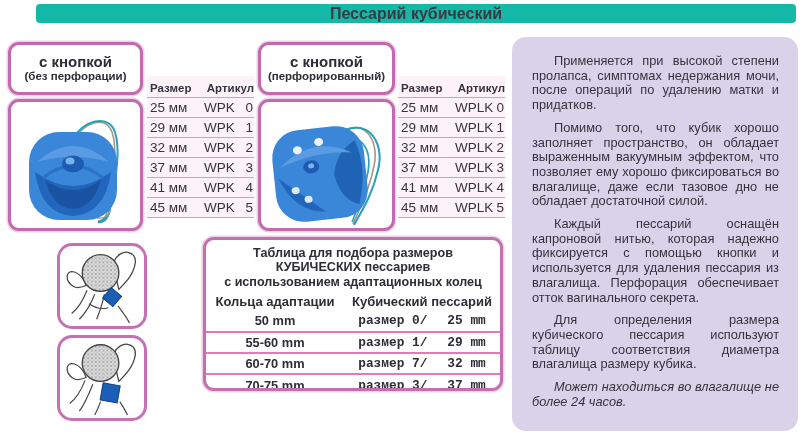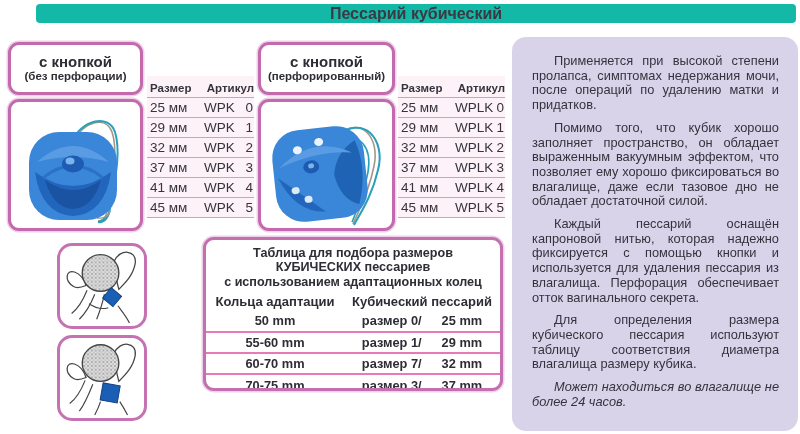--- a/index.html
+++ b/index.html
@@ -49,21 +49,21 @@
     box-sizing:border-box;overflow:hidden;
   }
   .ctitle{text-align:center;font-weight:bold;font-size:12.6px;line-height:14.4px;
           padding-top:6px;padding-bottom:3px;color:#2e2d35;}
   .chead{display:flex;align-items:center;height:19px;font-weight:bold;font-size:13px;color:#2e2d35;}
   .chead .c1{width:138px;text-align:center;}
   .chead .c2{flex:1;text-align:center;}
   .crow{display:flex;align-items:center;height:19.4px;border-top:2px solid #e878ba;
         font-weight:bold;font-size:12.8px;color:#2e2d35;}
   .crow .ring{width:138px;text-align:center;}
-  .crow .pes{flex:1;display:flex;justify-content:center;gap:20px;}
+  .crow .pes{flex:1;display:flex;justify-content:center;gap:20px;font-family:Liberation Mono, monospace;}
   
   .rpanel{
     left:512px;top:37px;width:286px;height:394px;background:#d9d3e9;
     border-radius:14px;box-sizing:border-box;padding:9px 11px 6px 12px;
     font-size:12.8px;line-height:14.7px;text-align:justify;color:#34333d;
   }
   .rpanel p{margin:8px;text-indent:22px;}
   .rpanel p.note{font-style:italic;}
 </style>
 </head>

